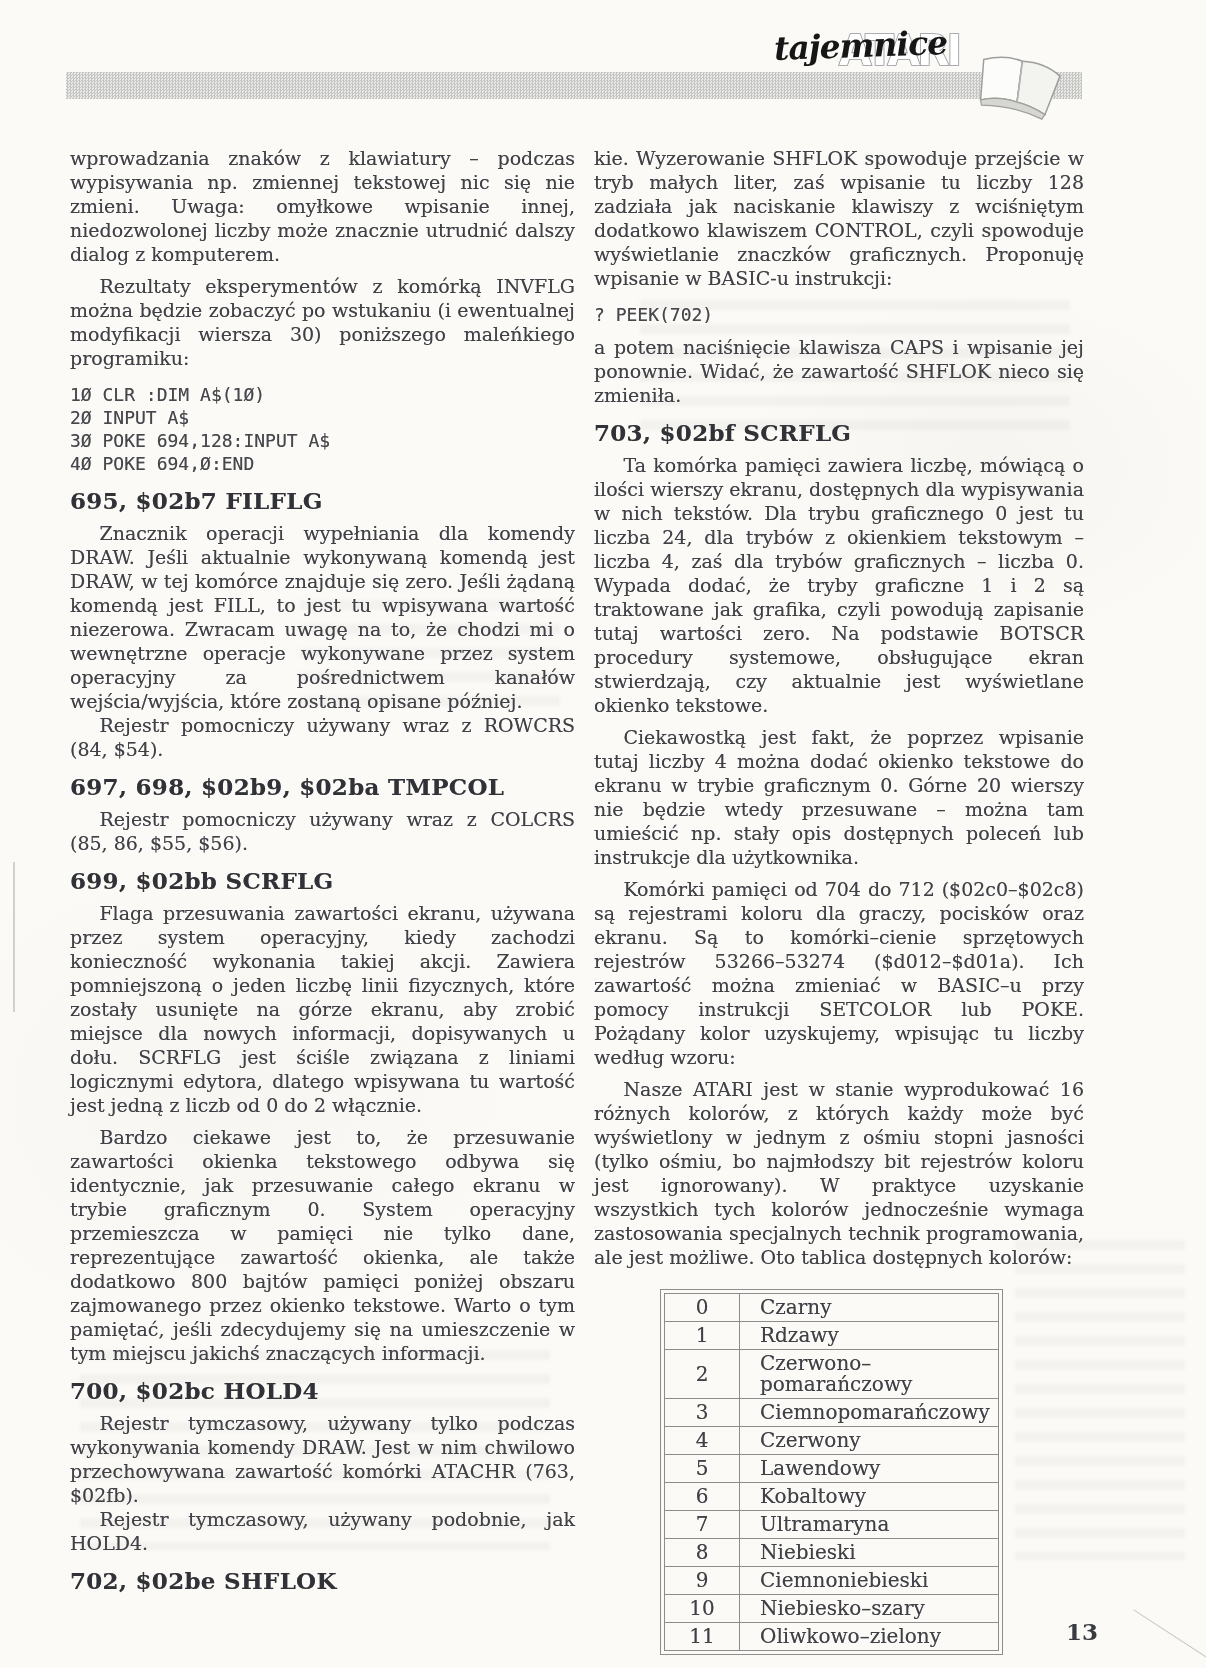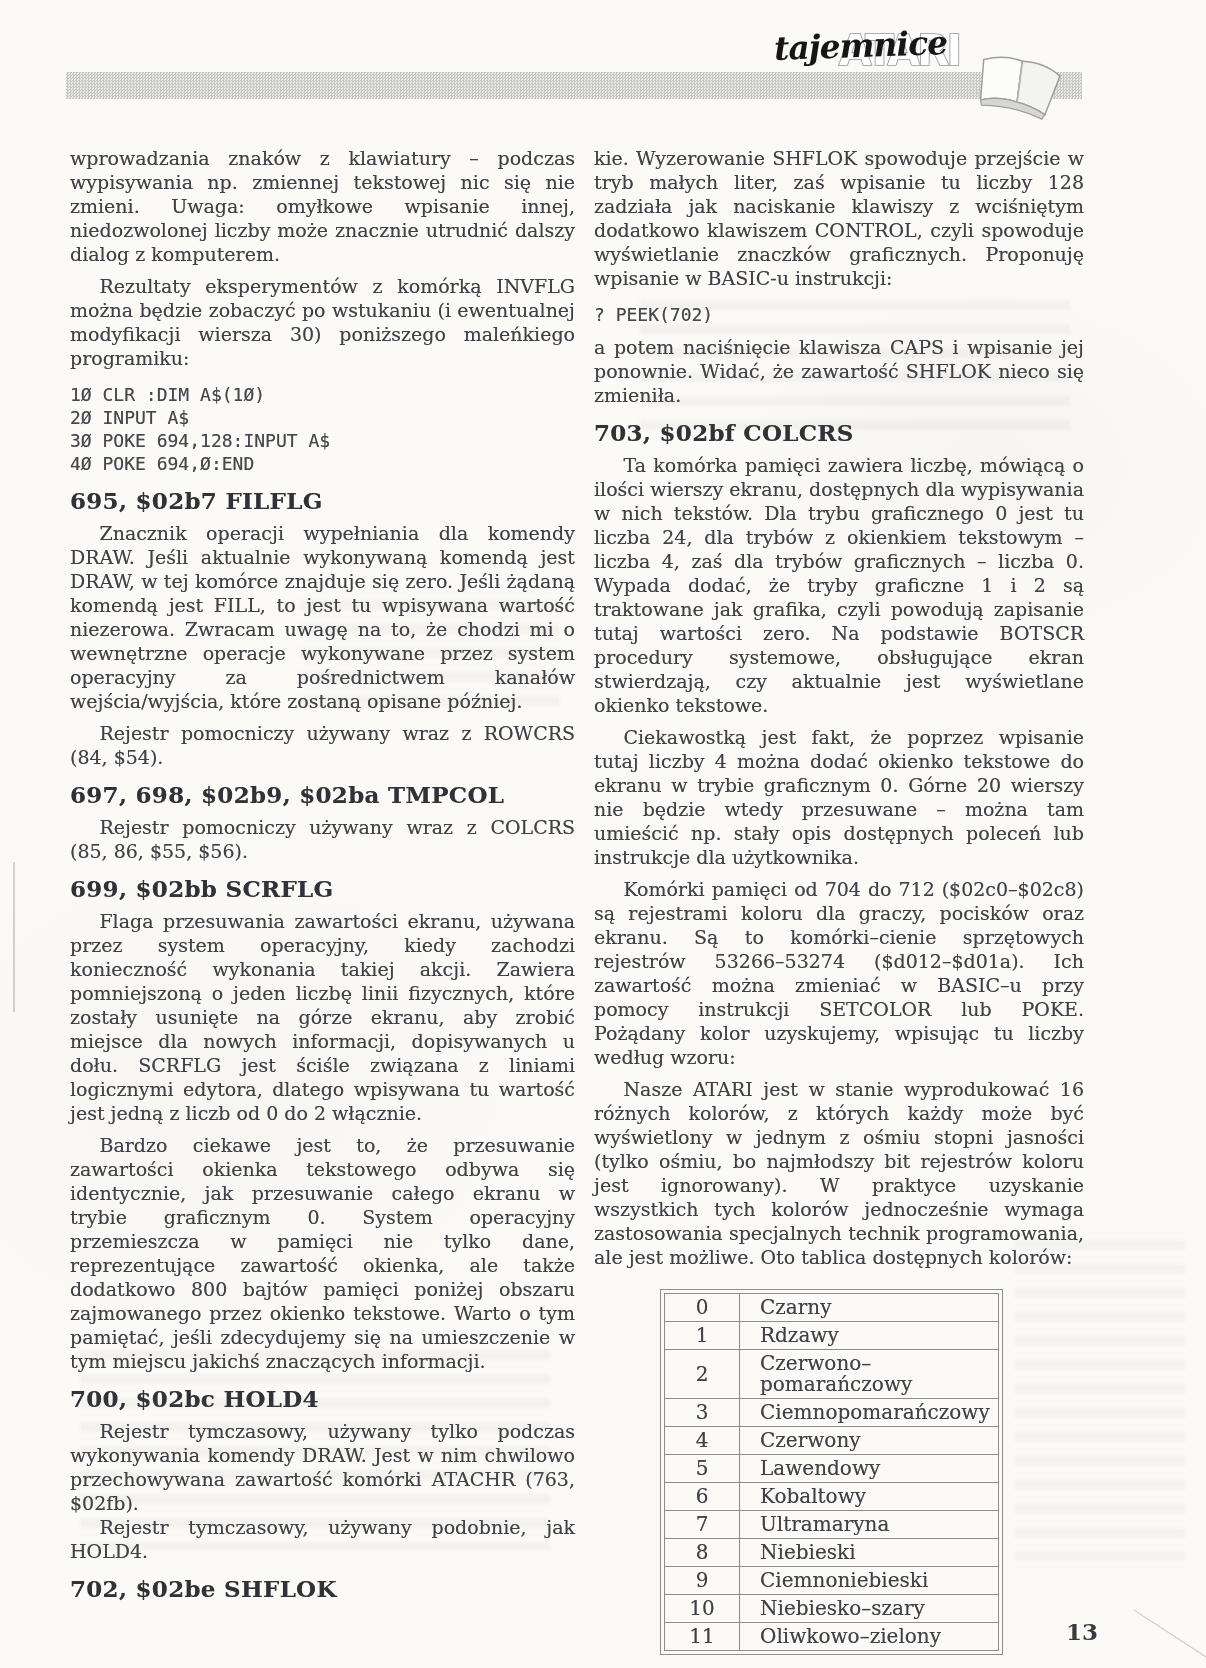--- a/index.html
+++ b/index.html
@@ -76,38 +76,38 @@
 
   <div class="col col-left">
     <p class="para">wprowadzania znaków z klawiatury – podczas wypisywania np. zmiennej tekstowej nic się nie zmieni. Uwaga: omyłkowe wpisanie innej, niedozwolonej liczby może znacznie utrudnić dalszy dialog z komputerem.</p>
     <p class="para indent">Rezultaty eksperymentów z komórką INVFLG można będzie zobaczyć po wstukaniu (i ewentualnej modyfikacji wiersza 30) poniższego maleńkiego programiku:</p>
     <pre class="code">1Ø CLR :DIM A$(1Ø)
 2Ø INPUT A$
 3Ø POKE 694,128:INPUT A$
 4Ø POKE 694,Ø:END</pre>
     <h3 class="sec">695, $02b7 FILFLG</h3>
     <p class="para indent" style="margin-top:0">Znacznik operacji wypełniania dla komendy DRAW. Jeśli aktualnie wykonywaną komendą jest DRAW, w tej komórce znajduje się zero. Jeśli żądaną komendą jest FILL, to jest tu wpisywana wartość niezerowa. Zwracam uwagę na to, że chodzi mi o wewnętrzne operacje wykonywane przez system operacyjny za pośrednictwem kanałów wejścia/wyjścia, które zostaną opisane później.</p>
-    <p class="para indent" style="margin-top:8px">Rejestr pomocniczy używany wraz z ROWCRS (84, $54).</p>
+    <p class="para indent" style="margin-top:0">Rejestr pomocniczy używany wraz z ROWCRS (84, $54).</p>
     <h3 class="sec">697, 698, $02b9, $02ba TMPCOL</h3>
     <p class="para indent" style="margin-top:0">Rejestr pomocniczy używany wraz z COLCRS (85, 86, $55, $56).</p>
     <h3 class="sec">699, $02bb SCRFLG</h3>
     <p class="para indent" style="margin-top:0">Flaga przesuwania zawartości ekranu, używana przez system operacyjny, kiedy zachodzi konieczność wykonania takiej akcji. Zawiera pomniejszoną o jeden liczbę linii fizycznych, które zostały usunięte na górze ekranu, aby zrobić miejsce dla nowych informacji, dopisywanych u dołu. SCRFLG jest ściśle związana z liniami logicznymi edytora, dlatego wpisywana tu wartość jest jedną z liczb od 0 do 2 włącznie.</p>
     <p class="para indent">Bardzo ciekawe jest to, że przesuwanie zawartości okienka tekstowego odbywa się identycznie, jak przesuwanie całego ekranu w trybie graficznym 0. System operacyjny przemieszcza w pamięci nie tylko dane, reprezentujące zawartość okienka, ale także dodatkowo 800 bajtów pamięci poniżej obszaru zajmowanego przez okienko tekstowe. Warto o tym pamiętać, jeśli zdecydujemy się na umieszczenie w tym miejscu jakichś znaczących informacji.</p>
     <h3 class="sec">700, $02bc HOLD4</h3>
     <p class="para indent" style="margin-top:0">Rejestr tymczasowy, używany tylko podczas wykonywania komendy DRAW. Jest w nim chwilowo przechowywana zawartość komórki ATACHR (763, $02fb).</p>
     <p class="para indent" style="margin-top:0">Rejestr tymczasowy, używany podobnie, jak HOLD4.</p>
     <h3 class="sec">702, $02be SHFLOK</h3>
 
   </div>
 
   <div class="col col-right">
     <p class="para">kie. Wyzerowanie SHFLOK spowoduje przejście w tryb małych liter, zaś wpisanie tu liczby 128 zadziała jak naciskanie klawiszy z wciśniętym dodatkowo klawiszem CONTROL, czyli spowoduje wyświetlanie znaczków graficznych. Proponuję wpisanie w BASIC-u instrukcji:</p>
     <pre class="code">? PEEK(702)</pre>
     <p class="para">a potem naciśnięcie klawisza CAPS i wpisanie jej ponownie. Widać, że zawartość SHFLOK nieco się zmieniła.</p>
-    <h3 class="sec">703, $02bf COLCRS</h3>
+    <h3 class="sec">703, $02bf SCRFLG</h3>
     <p class="para indent" style="margin-top:0">Ta komórka pamięci zawiera liczbę, mówiącą o ilości wierszy ekranu, dostępnych dla wypisywania w nich tekstów. Dla trybu graficznego 0 jest tu liczba 24, dla trybów z okienkiem tekstowym – liczba 4, zaś dla trybów graficznych – liczba 0. Wypada dodać, że tryby graficzne 1 i 2 są traktowane jak grafika, czyli powodują zapisanie tutaj wartości zero. Na podstawie BOTSCR procedury systemowe, obsługujące ekran stwierdzają, czy aktualnie jest wyświetlane okienko tekstowe.</p>
     <p class="para indent">Ciekawostką jest fakt, że poprzez wpisanie tutaj liczby 4 można dodać okienko tekstowe do ekranu w trybie graficznym 0. Górne 20 wierszy nie będzie wtedy przesuwane – można tam umieścić np. stały opis dostępnych poleceń lub instrukcje dla użytkownika.</p>
     <p class="para indent">Komórki pamięci od 704 do 712 ($02c0–$02c8) są rejestrami koloru dla graczy, pocisków oraz ekranu. Są to komórki–cienie sprzętowych rejestrów 53266–53274 ($d012–$d01a). Ich zawartość można zmieniać w BASIC–u przy pomocy instrukcji SETCOLOR lub POKE. Pożądany kolor uzyskujemy, wpisując tu liczby według wzoru:</p>
     <p class="para indent">Nasze ATARI jest w stanie wyprodukować 16 różnych kolorów, z których każdy może być wyświetlony w jednym z ośmiu stopni jasności (tylko ośmiu, bo najmłodszy bit rejestrów koloru jest ignorowany). W praktyce uzyskanie wszystkich tych kolorów jednocześnie wymaga zastosowania specjalnych technik programowania, ale jest możliwe. Oto tablica dostępnych kolorów:</p>
 
     <div class="tbl-wrap">
       <table class="tbl">
         <tbody>
           <tr>
               <td class="num">0</td>

